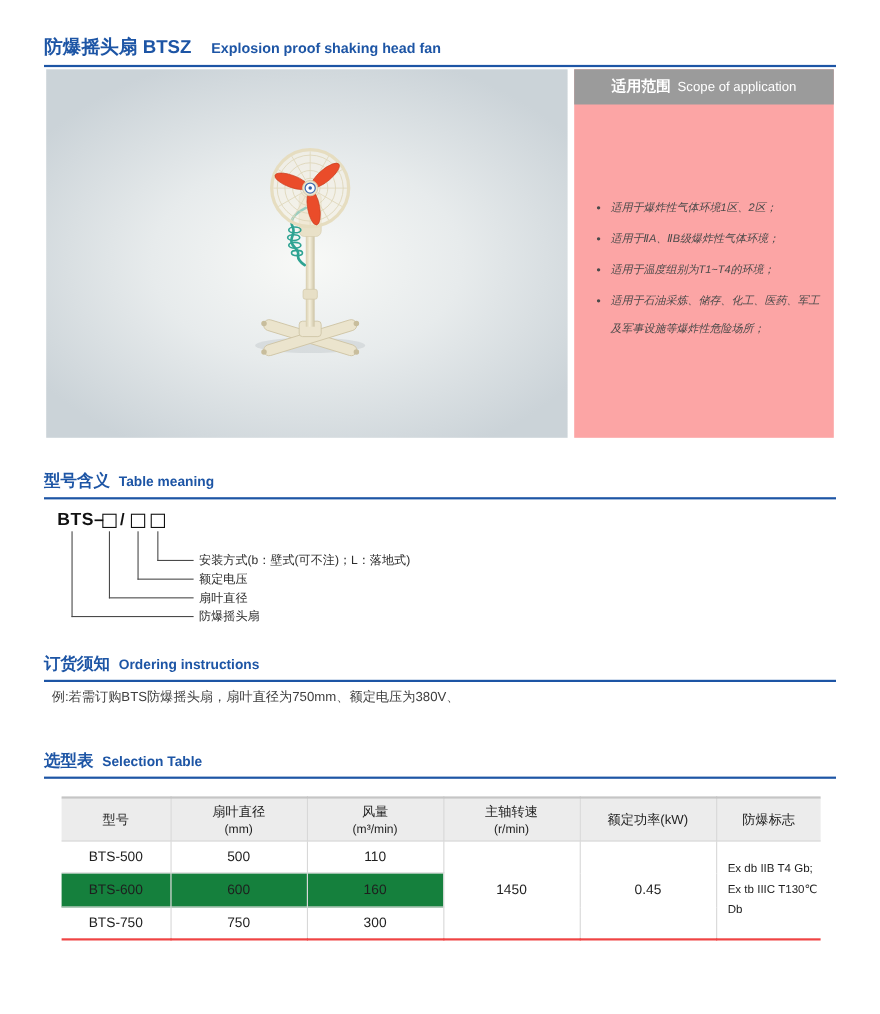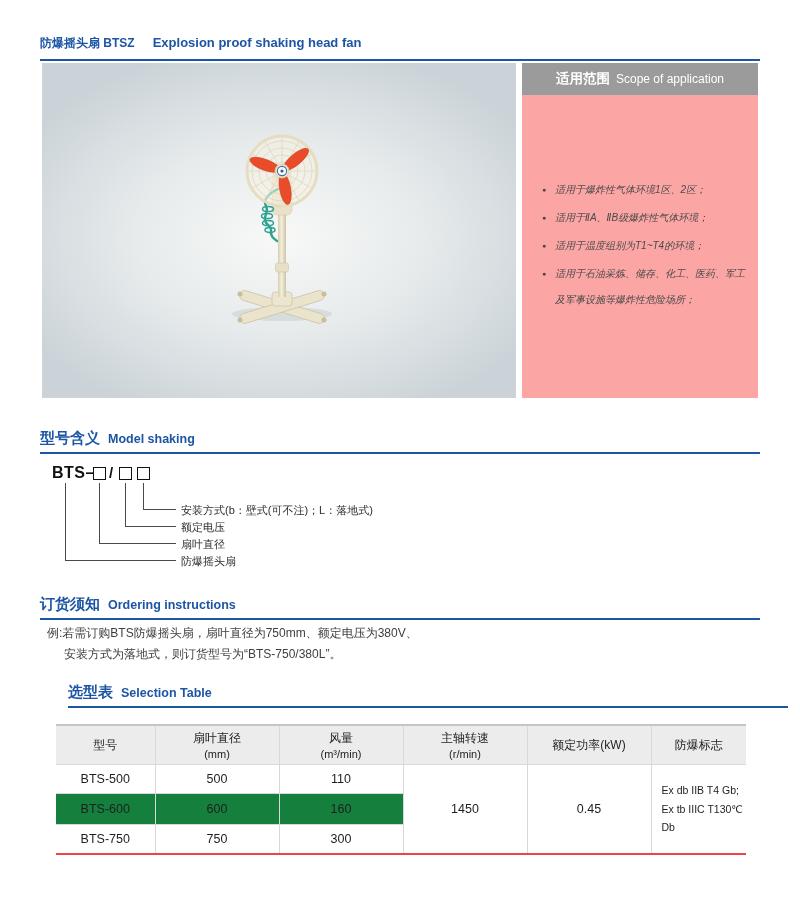--- a/index.html
+++ b/index.html
@@ -13,25 +13,25 @@
 
   
   .sec-title{
     position:absolute; left:40px; width:720px;
     border-bottom:2px solid var(--blue);
     padding-bottom:5px; color:var(--blue); white-space:nowrap;
   }
   .sec-title .zh{ font-size:15px; font-weight:bold; line-height:19px; }
   .sec-title .en{ font-size:12.5px; font-weight:bold; margin-left:8px; }
   .main-title{ top:32px; }
-  .main-title .zh{ font-size:12px; line-height:22px; }
+  .main-title .zh{ font-size:17px; line-height:22px; }
   .main-title .en{ font-size:13px; margin-left:18px; }
   .sec-model{ top:428px; }
   .sec-ordering{ top:594px; }
-  .sec-selection{ top:682px;margin-left:28px; }
+  .sec-selection{ top:682px; }
 
   
   .product-panel{
     position:absolute; left:42px; top:63px; width:474px; height:335px;
     background:radial-gradient(ellipse 62% 58% at 50% 52%, #f8f9f7 0%, #e7ebec 48%, #cbd3d8 100%);
   }
 
   
   .scope-panel{ position:absolute; left:522px; top:63px; width:236px; height:335px; background:#fca5a5; }
   .scope-header{
@@ -178,21 +178,21 @@
     <ul class="scope-list">
       <li>适用于爆炸性气体环境1区、2区；</li>
       <li>适用于ⅡA、ⅡB级爆炸性气体环境；</li>
       <li>适用于温度组别为T1~T4的环境；</li>
       <li>适用于石油采炼、储存、化工、医药、军工
 及军事设施等爆炸性危险场所；</li>
     </ul>
   </div>
 
   <div class="sec-title sec-model">
-    <span class="zh">型号含义</span><span class="en">Model shaking</span>
+    <span class="zh">型号含义</span><span class="en">Table meaning</span>
   </div>
 
   <div class="diagram">
     <span class="code-prefix">BTS–</span>
     <span class="dbox dbox1"></span>
     <span class="code-slash">/</span>
     <span class="dbox dbox2"></span>
     <span class="dbox dbox3"></span>
 
     <div class="conn conn-install"></div>
@@ -204,21 +204,20 @@
     <div class="dlabel dlabel-voltage">额定电压</div>
     <div class="dlabel dlabel-diameter">扇叶直径</div>
     <div class="dlabel dlabel-name">防爆摇头扇</div>
   </div>
 
   <div class="sec-title sec-ordering">
     <span class="zh">订货须知</span><span class="en">Ordering instructions</span>
   </div>
   <div class="ordering-text">
     <div class="line1">例:若需订购BTS防爆摇头扇，扇叶直径为750mm、额定电压为380V、</div>
-    <div class="line2">安装方式为落地式，则订货型号为“BTS-750/380L”。</div>
   </div>
 
   <div class="sec-title sec-selection">
     <span class="zh">选型表</span><span class="en">Selection Table</span>
   </div>
 
   <div class="sel-table-wrap">
     <table class="sel">
       <colgroup>
         <col style="width:99px">

